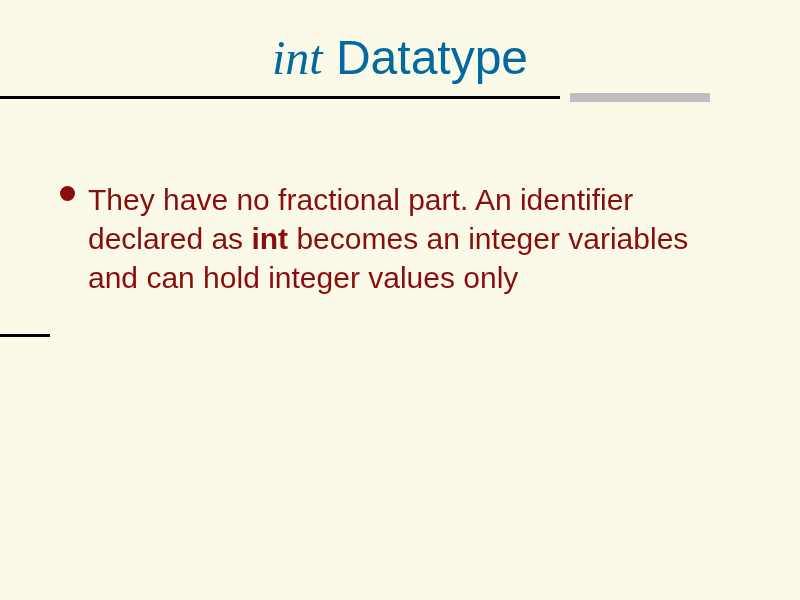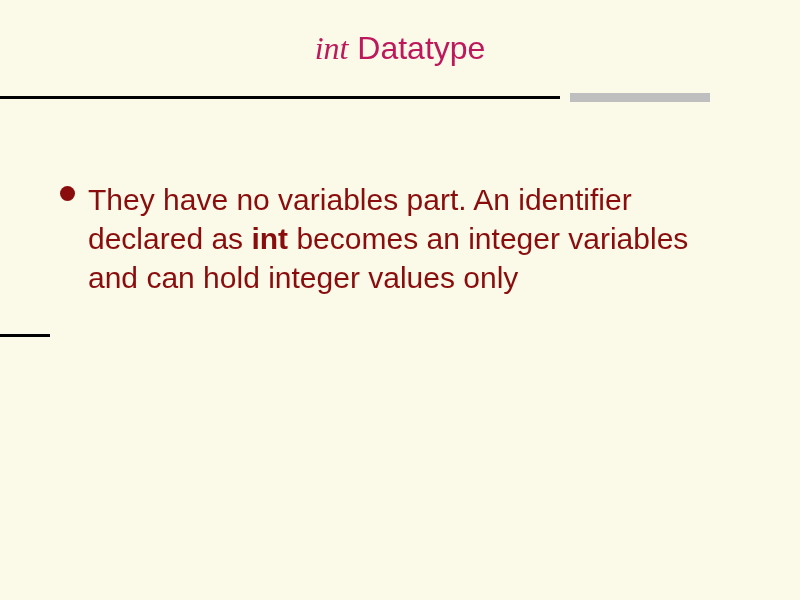--- a/index.html
+++ b/index.html
@@ -10,22 +10,22 @@
     position: relative;
   }
   .title-area {
     position: absolute;
     top: 30px;
     left: 0;
     width: 100%;
     text-align: center;
   }
   .title-text {
-    font-size: 32px;
-    color: #be185d;
+    font-size: 48px;
+    color: #0369a1;
   }
   .title-italic {
     font-style: italic;
     font-family: "Times New Roman", Times, serif;
   }
   .title-rest {
     font-family: Arial, Helvetica, sans-serif;
   }
   .rule-main {
     position: absolute;
@@ -88,18 +88,18 @@
   </span>
 </div>
 
 <div class="rule-main"></div>
 <div class="rule-accent"></div>
 
 <div class="content">
   <div class="bullet-item">
     <div class="bullet-dot"></div>
     <div class="body-text">
-      <span>They have no variables part. An identifier declared as </span><span class="bold-int">int</span><span> becomes an integer variables and can hold integer values only</span>
+      <span>They have no fractional part. An identifier declared as </span><span class="bold-int">int</span><span> becomes an integer variables and can hold integer values only</span>
     </div>
   </div>
 </div>
 
 <div class="left-bar"></div>
 
 </body></html>

